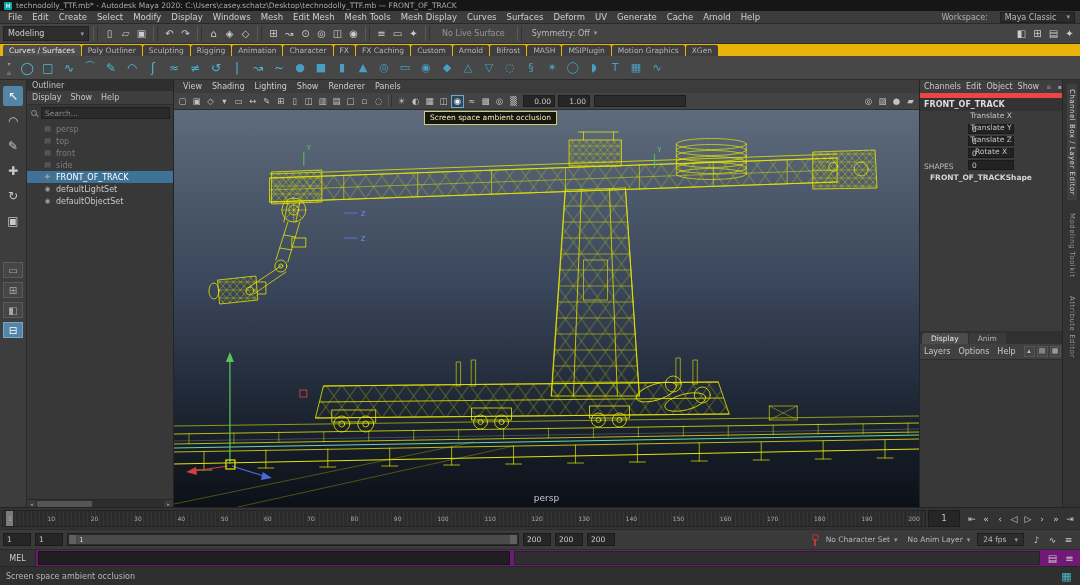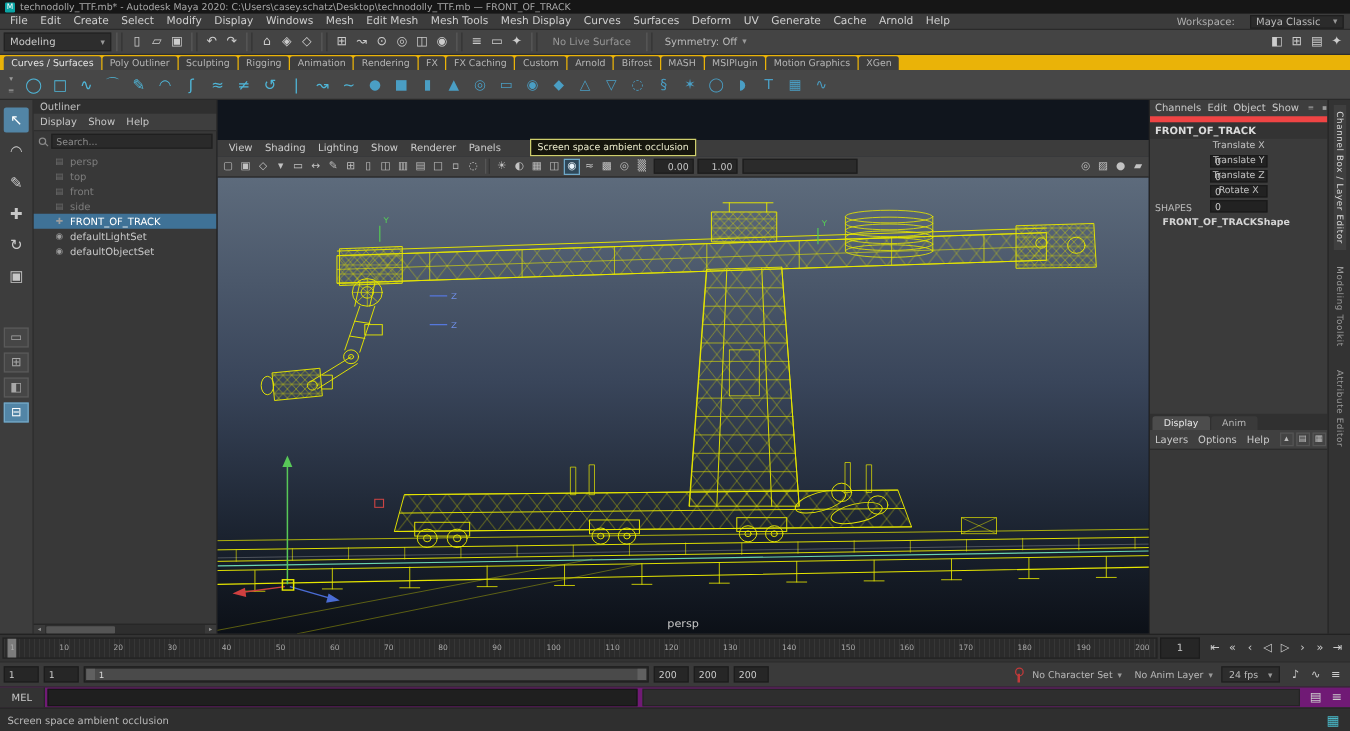--- a/index.html
+++ b/index.html
@@ -61,21 +61,21 @@
   .o-row.dim { color: #7d7d7d; }
   .o-row.dim .o-icon { color: #6e6e6e; }
   .o-row.selected { background: #3f7297; color: #fff; }
   .o-icon { width: 9px; text-align: center; font-size: 7px; color: #9d9d9d; flex: none; }
   .o-scrollbar { height: 8px; background: #2e2e2e; border-top: 1px solid #272727; display: flex; align-items: center; }
   .o-scroll-btn { width: 9px; height: 8px; font-size: 5px; color: #999; display: flex; align-items: center; justify-content: center; background: #3a3a3a; }
   .o-thumb { height: 6px; width: 55px; background: #555; margin: 0 1px; border-radius: 1px; }
   .o-scroll-spacer { flex: 1; }
   
   .viewport { width: 746px; display: flex; flex-direction: column; position: relative; background: #10151d; border-right: 1px solid #242424; }
-  .vp-menu { height: 13px; background: #3c3c3c; display: flex; align-items: center; padding: 0 4px; margin-top: 32px; }
+  .vp-menu { height: 13px; background: #3c3c3c; display: flex; align-items: center; padding: 0 4px; }
   .vp-menu-item { padding: 0 5px; font-size: 8px; color: #cccccc; }
   .vp-bar { height: 17px; background: #434343; display: flex; align-items: center; gap: 1px; padding: 0 2px; border-bottom: 1px solid #2c2c2c; }
   .vp-icon { width: 13px; height: 13px; display: flex; align-items: center; justify-content: center; font-size: 8.5px; color: #c2c2c2; border: 1px solid transparent; }
   .vp-icon.active { background: #2f4859; border-color: #6fa8c8; color: #eaf4fa; }
   .vp-sep { width: 4px; height: 12px; border-left: 1px solid #565656; border-right: 1px solid #333; margin: 0 2px; }
   .vp-field { width: 32px; height: 12px; background: #262626; border: 1px solid #1d1d1d; color: #c6c6c6; font-size: 7.5px; display: flex; align-items: center; justify-content: flex-end; padding: 0 3px; margin-left: 2px; }
   .vp-combo { width: 92px; height: 12px; background: #2b2b2b; border: 1px solid #1d1d1d; margin-left: 3px; }
   .vp-right { margin-left: auto; display: flex; gap: 1px; }
   .vp-canvas { flex: 1; position: relative; }
   svg.scene { position: absolute; inset: 0; width: 100%; height: 100%; display: block; }
@@ -233,21 +233,21 @@
       </div>
   </div>
 
   <div class="shelf-tabs">
 
   <span class="shelf-tab active">Curves / Surfaces</span>
       <span class="shelf-tab">Poly Outliner</span>
       <span class="shelf-tab">Sculpting</span>
       <span class="shelf-tab">Rigging</span>
       <span class="shelf-tab">Animation</span>
-      <span class="shelf-tab">Rendering</span>
+      <span class="shelf-tab">Character</span>
       <span class="shelf-tab">FX</span>
       <span class="shelf-tab">FX Caching</span>
       <span class="shelf-tab">Custom</span>
       <span class="shelf-tab">Arnold</span>
       <span class="shelf-tab">Bifrost</span>
       <span class="shelf-tab">MASH</span>
       <span class="shelf-tab">MSIPlugin</span>
       <span class="shelf-tab">Motion Graphics</span>
       <span class="shelf-tab">XGen</span>
     </div>

